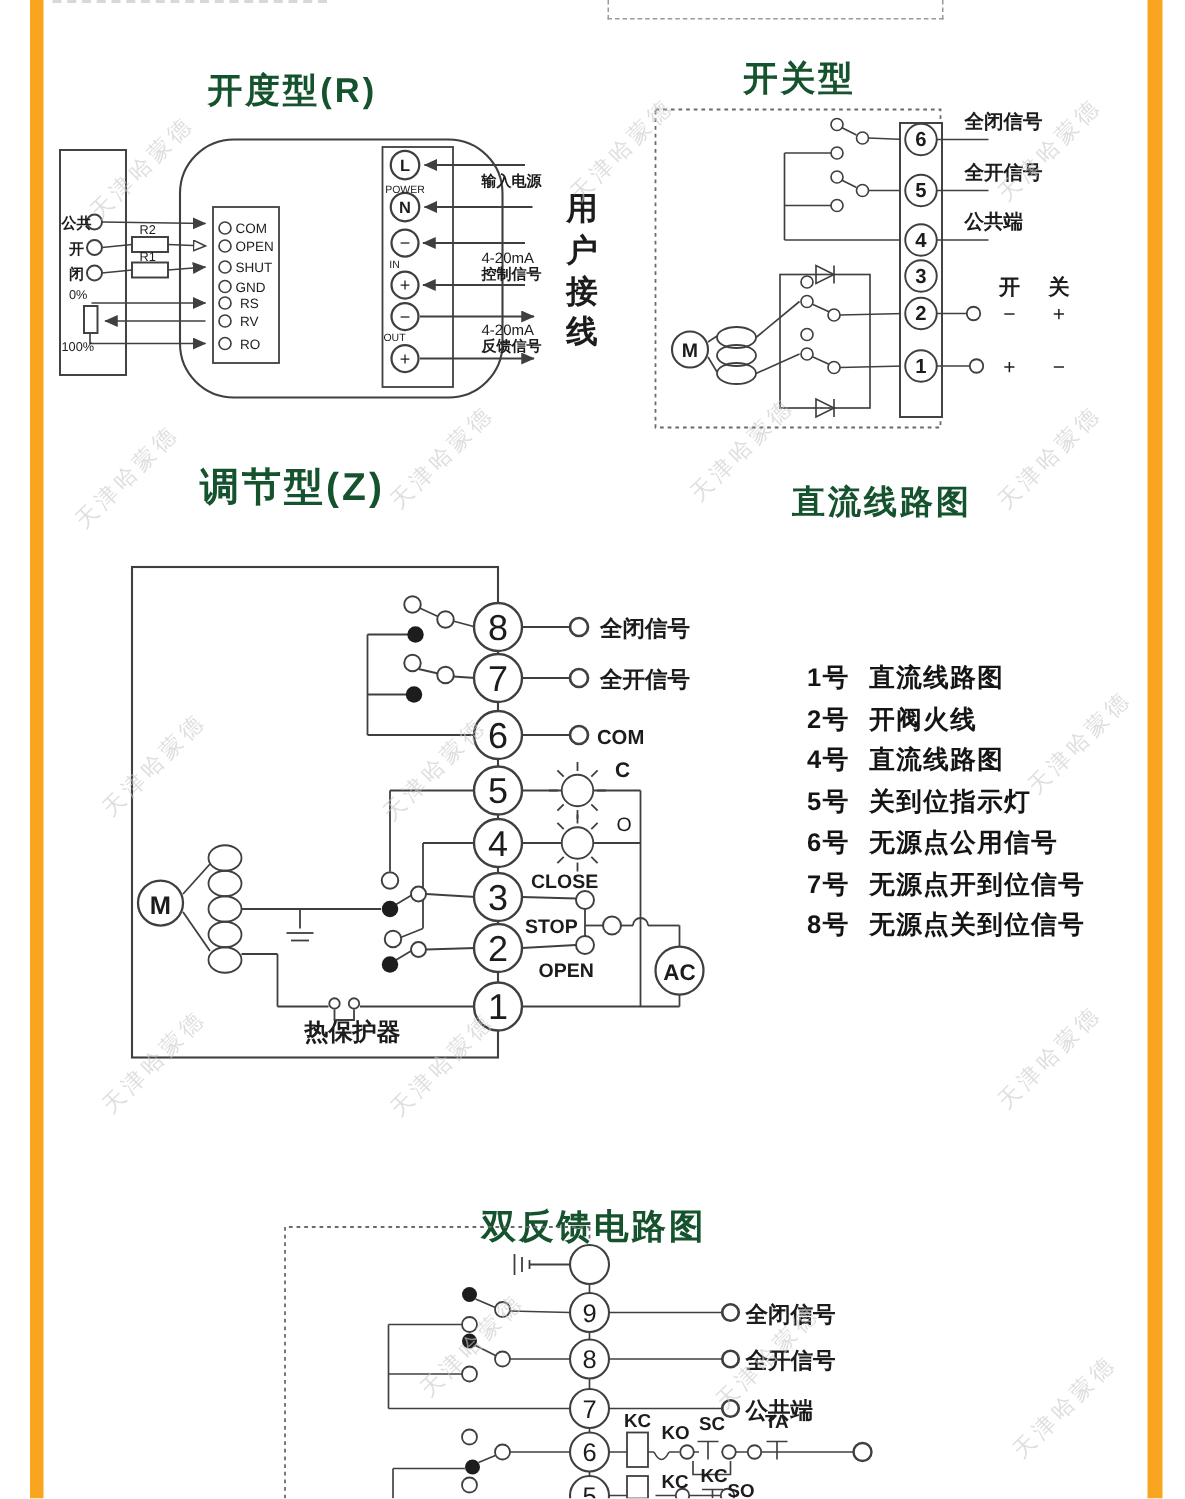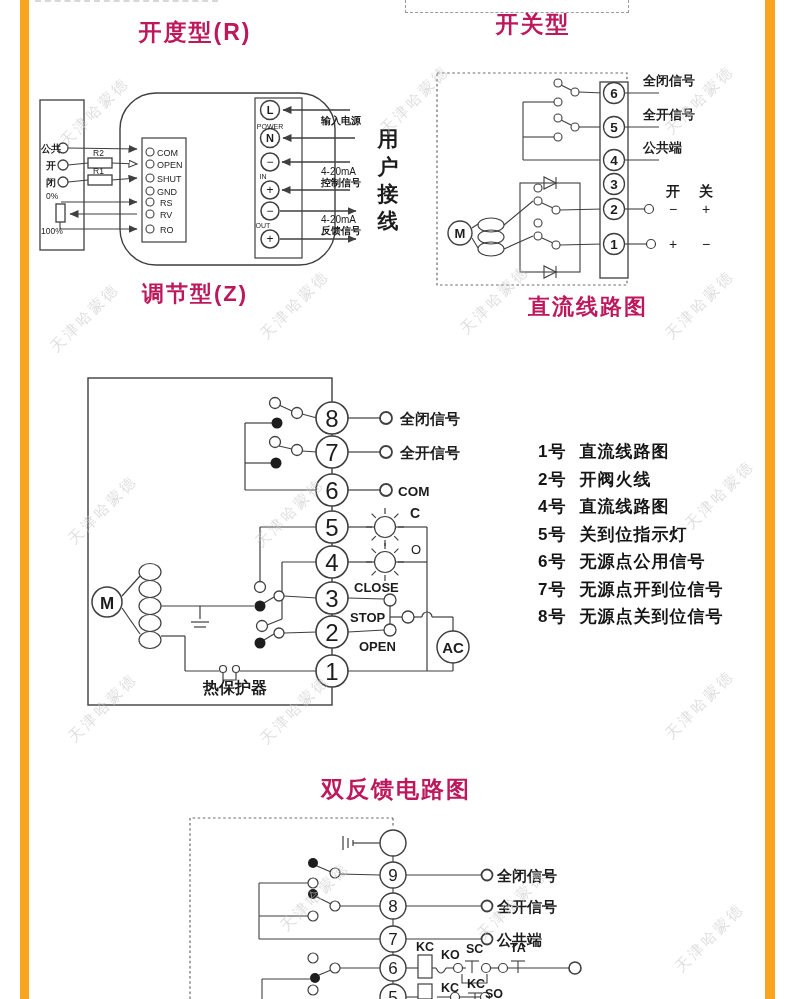--- a/index.html
+++ b/index.html
@@ -1,19 +1,19 @@
 <!DOCTYPE html>
 <html><head>
 <meta charset="utf-8">
 <style>
   html,body{margin:0;padding:0;}
   body{width:790px;height:999px;overflow:hidden;position:relative;background:#fff;
        font-family:"Liberation Sans","DejaVu Sans",sans-serif;color:#1c1c1c;}
   .bar{position:absolute;top:0;height:999px;background:#F9A51F;}
-  .title{position:absolute;text-align:center;font-weight:bold;color:#be185d;letter-spacing:2px;}
+  .title{position:absolute;text-align:center;font-weight:bold;color:#14532d;letter-spacing:2px;margin-top:28px;}
   .svgwrap{position:absolute;}
   svg{display:block;}
   svg text{font-family:"Liberation Sans","DejaVu Sans",sans-serif;fill:#1c1c1c;}
   .wm{position:absolute;transform:translate(-50%,-50%) rotate(-45deg);font-size:15px;
       color:#c9c9c9;opacity:.6;letter-spacing:3px;white-space:nowrap;pointer-events:none;z-index:5;}
   .legend{position:absolute;left:538px;top:441px;z-index:2;}
   .legend-row{display:flex;gap:13px;font-size:17px;font-weight:600;height:27.5px;
               line-height:22px;color:#151515;letter-spacing:1px;}
   .dash-remnant-left{position:absolute;left:35px;top:0;width:183px;height:0;border-top:2px dashed #d8d8d8;}
   .dash-remnant-right{position:absolute;left:405px;top:0;width:222px;height:12px;
@@ -22,21 +22,21 @@
 </head>
 <body>
 
 <div class="bar" style="left:20px;width:9px;"></div>
 <div class="bar" style="left:765px;width:10px;"></div>
 
 <div class="dash-remnant-left"></div>
 <div class="dash-remnant-right"></div>
 
 <div class="title" style="left:30px;top:17px;width:330px;font-size:23px;">开度型(R)</div>
-<div class="title" style="left:30px;top:279px;width:330px;font-size:22px;">调节型(Z)</div>
+<div class="title" style="left:30px;top:279px;width:330px;font-size:26px;">调节型(Z)</div>
 <div class="title" style="left:418px;top:9px;width:230px;font-size:23px;">开关型</div>
 <div class="title" style="left:473px;top:292px;width:230px;font-size:22px;">直流线路图</div>
 <div class="title" style="left:296px;top:774px;width:200px;font-size:23px;">双反馈电路图</div>
 
 <div class="svgwrap" style="left:30px;top:88px;">
 <svg width="430" height="190" viewBox="0 0 430 190">
   <defs>
     <marker id="mA" markerWidth="10" markerHeight="8" refX="8.5" refY="4" orient="auto" markerUnits="userSpaceOnUse">
       <path d="M0,0 L9,4 L0,8 Z" fill="#3f3f3f"></path>
         </marker>

